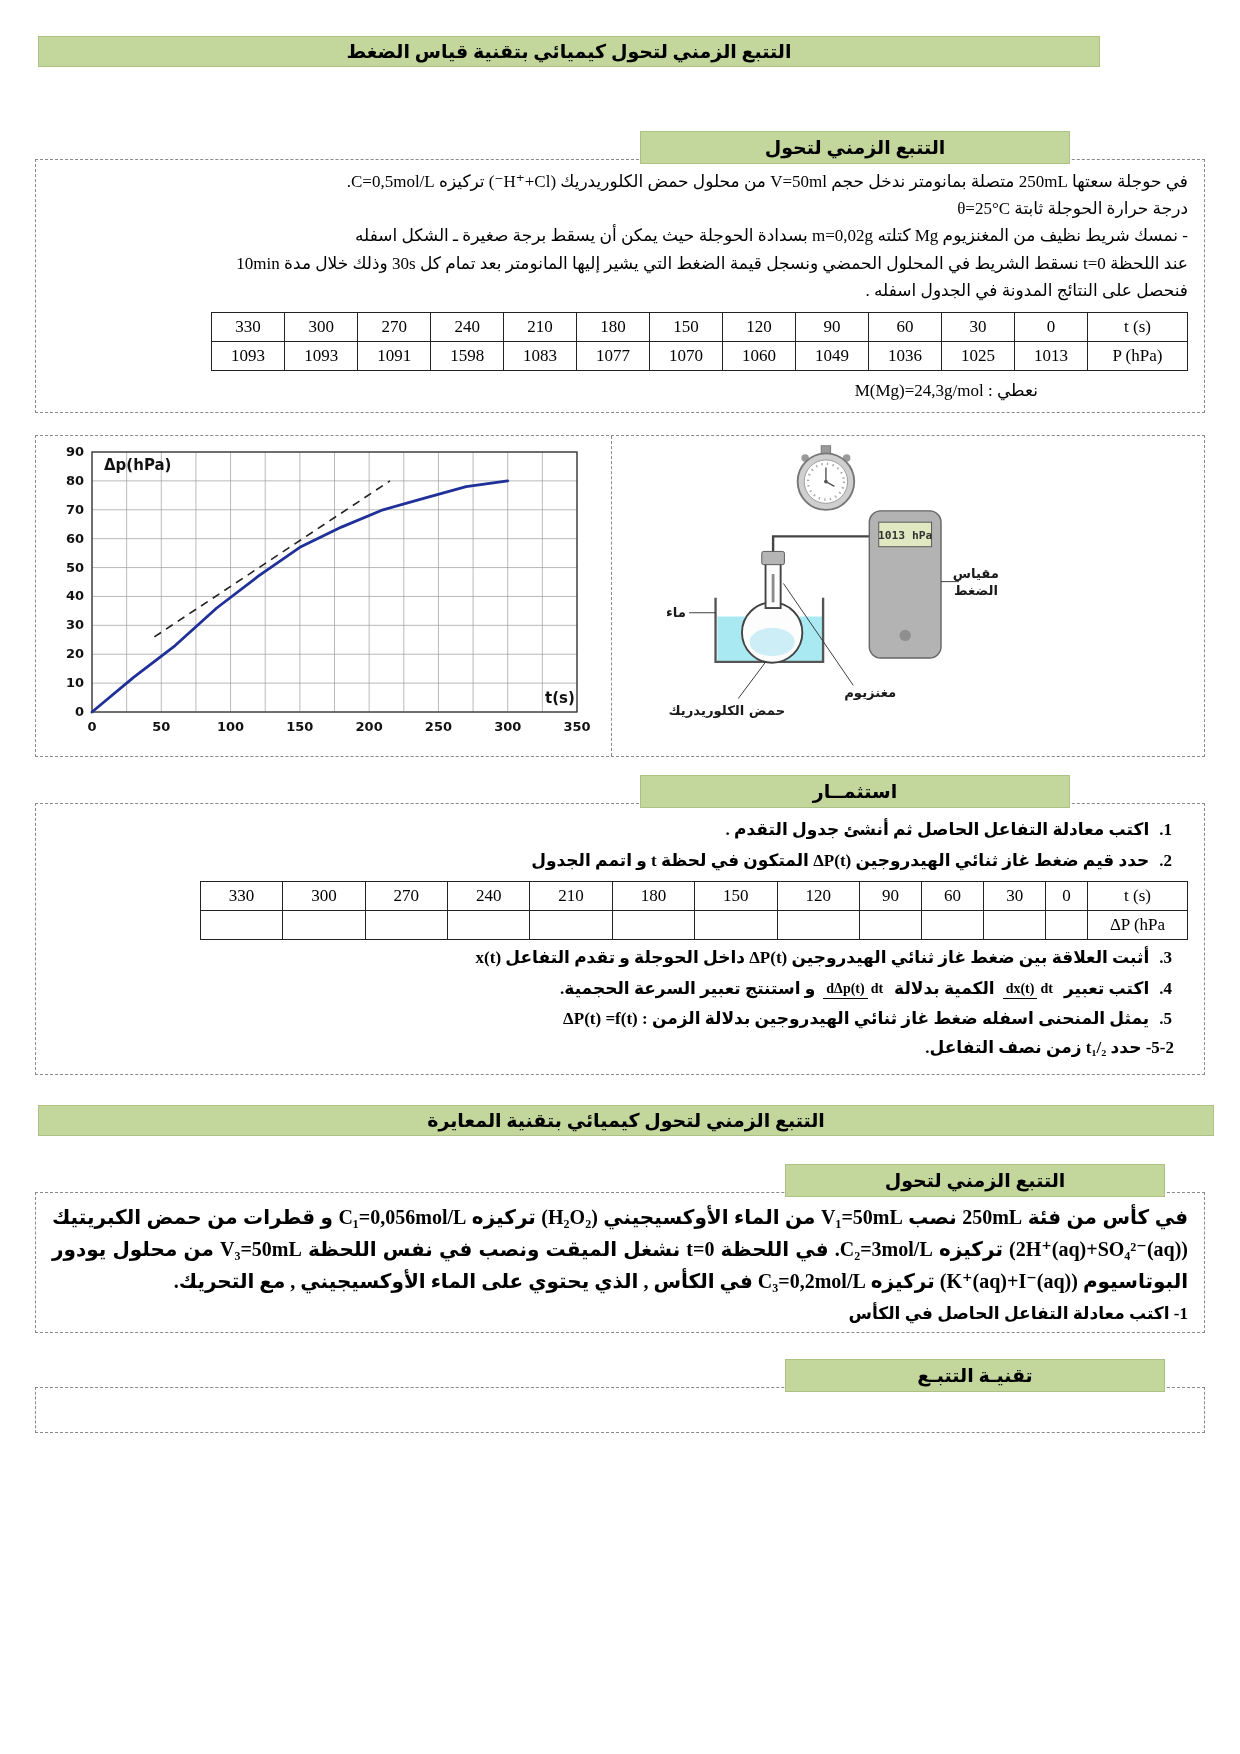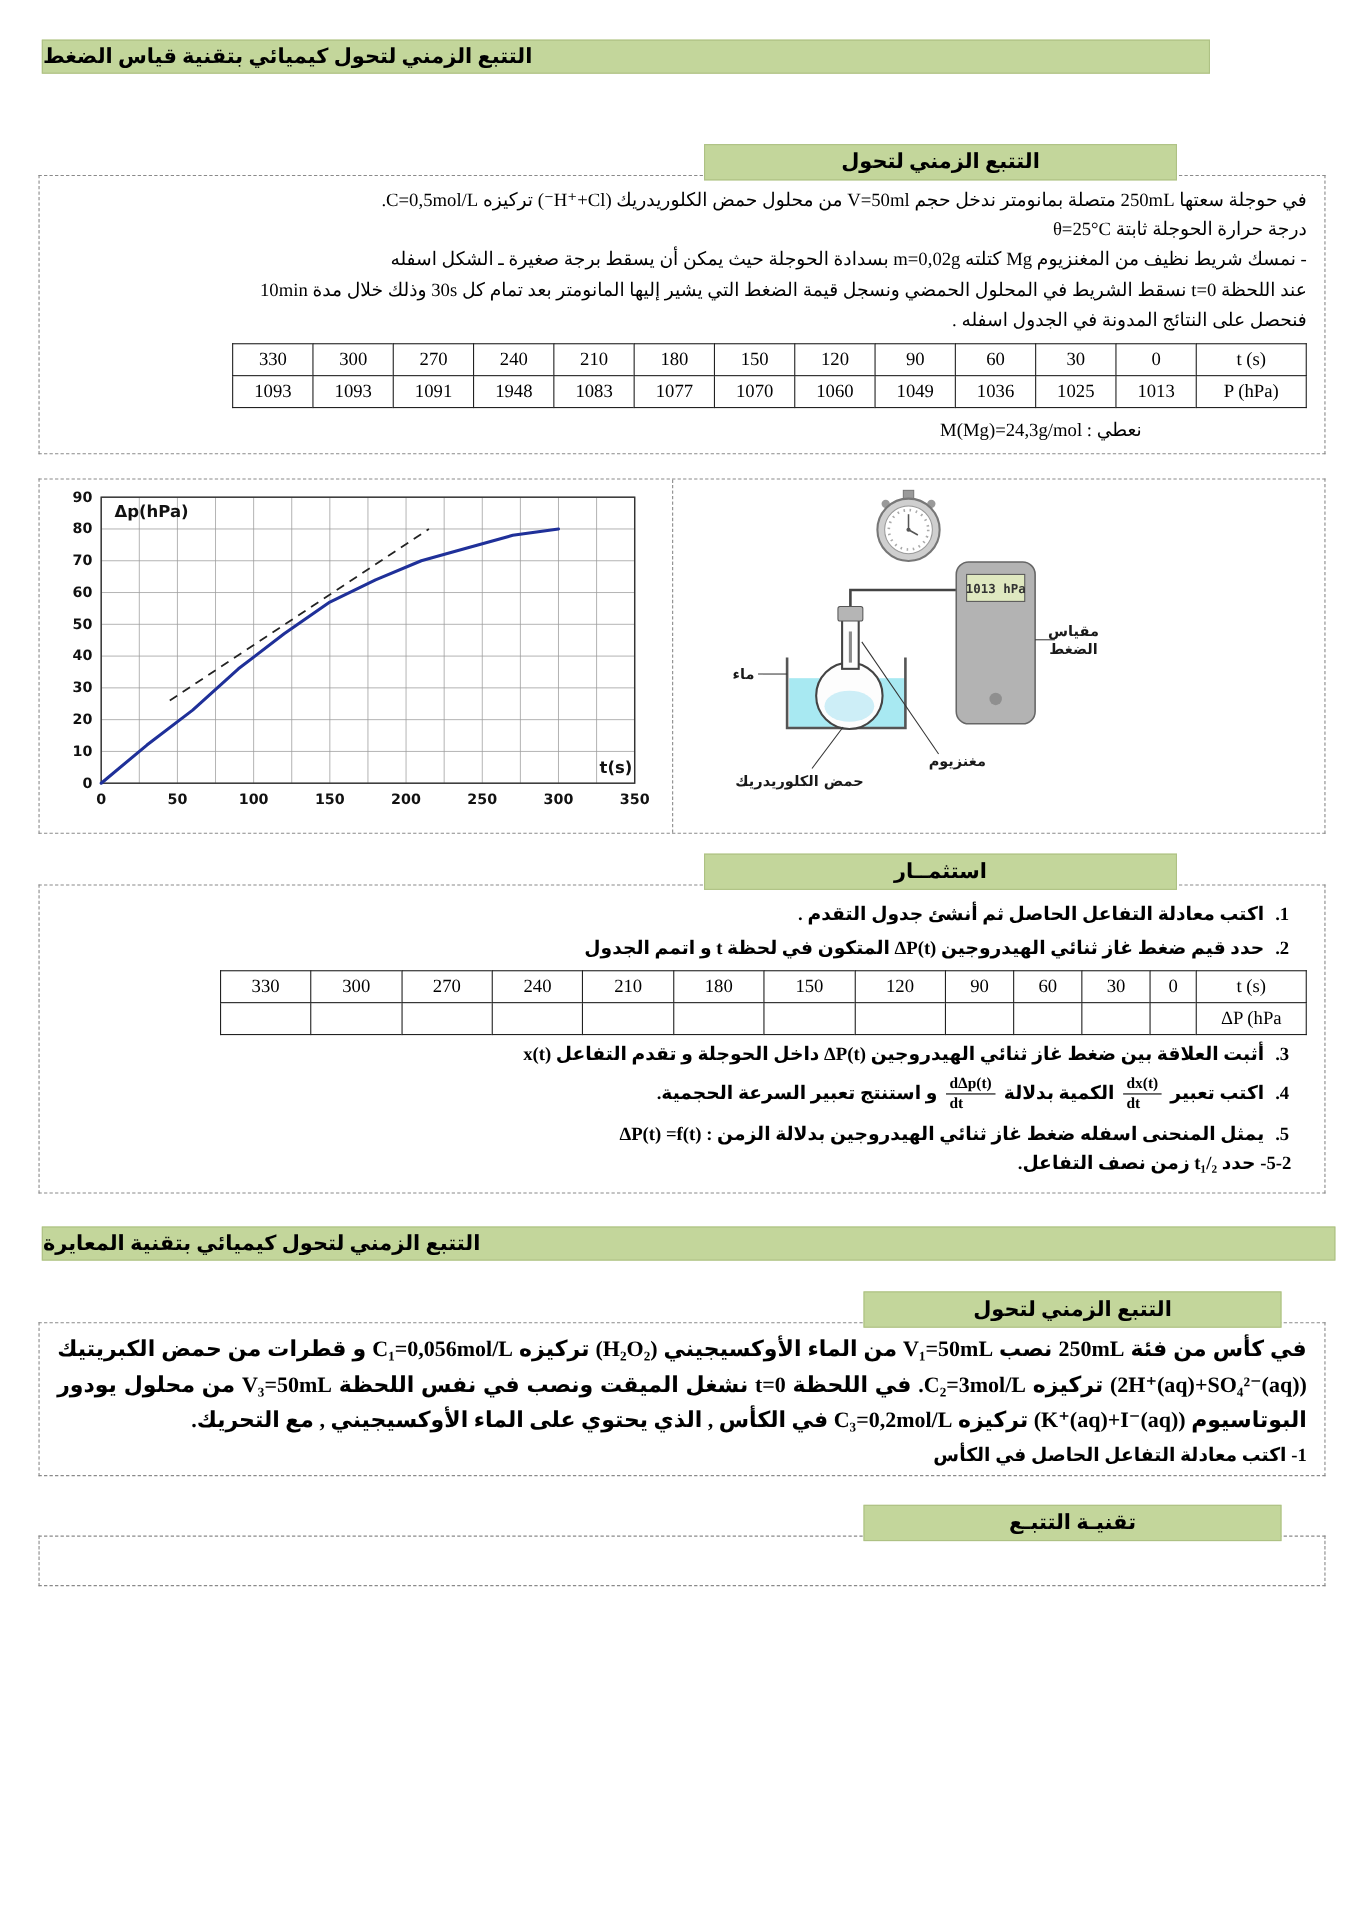--- a/index.html
+++ b/index.html
@@ -1,20 +1,20 @@
 <!DOCTYPE html>
 <html lang="ar" dir="rtl"><head>
 <meta charset="utf-8">
 <style>
   *{box-sizing:border-box;margin:0;padding:0}
   html,body{width:1240px;background:#fff}
   body{height:1754px;font-family:"Liberation Serif","DejaVu Sans",serif;color:#000;overflow:hidden}
   .page{position:relative;width:1240px;height:1754px;direction:rtl;padding-top:36px;background:#fff;overflow:hidden}
 
-  .bar{background:#c3d69b;border:1px solid #aec184;text-align:left;font-weight:bold;font-size:19px;padding:3px 0}
+  .bar{background:#c3d69b;border:1px solid #aec184;text-align:center;font-weight:bold;font-size:19px;padding:3px 0}
   .bar-top{margin:0 140px 0 38px}
   .bar-mid{margin:30px 26px 0 38px}
 
   .sec-head{background:#c3d69b;border:1px solid #aec184;text-align:center;font-weight:bold;font-size:19px;padding:4px 0;position:relative;z-index:2}
   .sh-wide{width:430px}
   .sh-narrow{width:380px}
   .s1{margin:64px 170px -5px auto}
   .s2{margin:18px 170px -5px auto}
   .s3{margin:28px 75px -5px auto}
   .s4{margin:26px 75px -5px auto}
@@ -34,21 +34,21 @@
 
   .tick{font-family:"DejaVu Sans",sans-serif;font-size:13px;font-weight:bold;fill:#111}
   .axis-label{font-family:"DejaVu Sans",sans-serif;font-size:15px;font-weight:bold;fill:#111}
   .app-label{font-family:"DejaVu Sans",sans-serif;font-size:14px;font-weight:bold;fill:#1a1a1a}
   .gauge-text{font-family:"DejaVu Sans Mono",monospace;font-size:12px;font-weight:bold;fill:#333}
 
   .questions{padding-bottom:12px}
   .q{font-size:17px;font-weight:700;margin:5px 0;line-height:1.5;padding-right:16px}
   .qnum{margin-left:10px}
   .qsub{font-size:17px;font-weight:700;margin:4px 0;padding-right:14px}
-  .frac{display:inline-flex;flex-direction:column;text-align:left;vertical-align:middle;font-size:14px;line-height:1.25;margin:0 8px;direction:ltr;font-weight:700}
+  .frac{display:inline-flex;flex-direction:row;text-align:right;vertical-align:middle;font-size:14px;line-height:1.25;margin:0 8px;direction:ltr;font-weight:700}
   .frac .fn{border-bottom:1.5px solid #000;padding:0 3px}
   .frac .fd{padding:0 3px}
 
   .titration p.par{font-size:20px;font-weight:700;line-height:1.6;text-align:justify}
   .titration p.qline{font-size:17px;font-weight:700;margin-top:6px}
 
   .empty-box{height:46px;margin-top:0}
 </style>
 </head>
 <body>
@@ -85,21 +85,21 @@
         <tr>
           <td class="lbl">P (hPa)</td>
         <td>1013</td>
             <td>1025</td>
             <td>1036</td>
             <td>1049</td>
             <td>1060</td>
             <td>1070</td>
             <td>1077</td>
             <td>1083</td>
-            <td>1948</td>
+            <td>1598</td>
             <td>1091</td>
             <td>1093</td>
             <td>1093</td>
           </tr>
       </tbody>
     </table>
     <p class="given">نعطي : M(Mg)=24,3g/mol</p>
   </div>
 
   <div class="dashed-box figure-row" style="padding:0">

